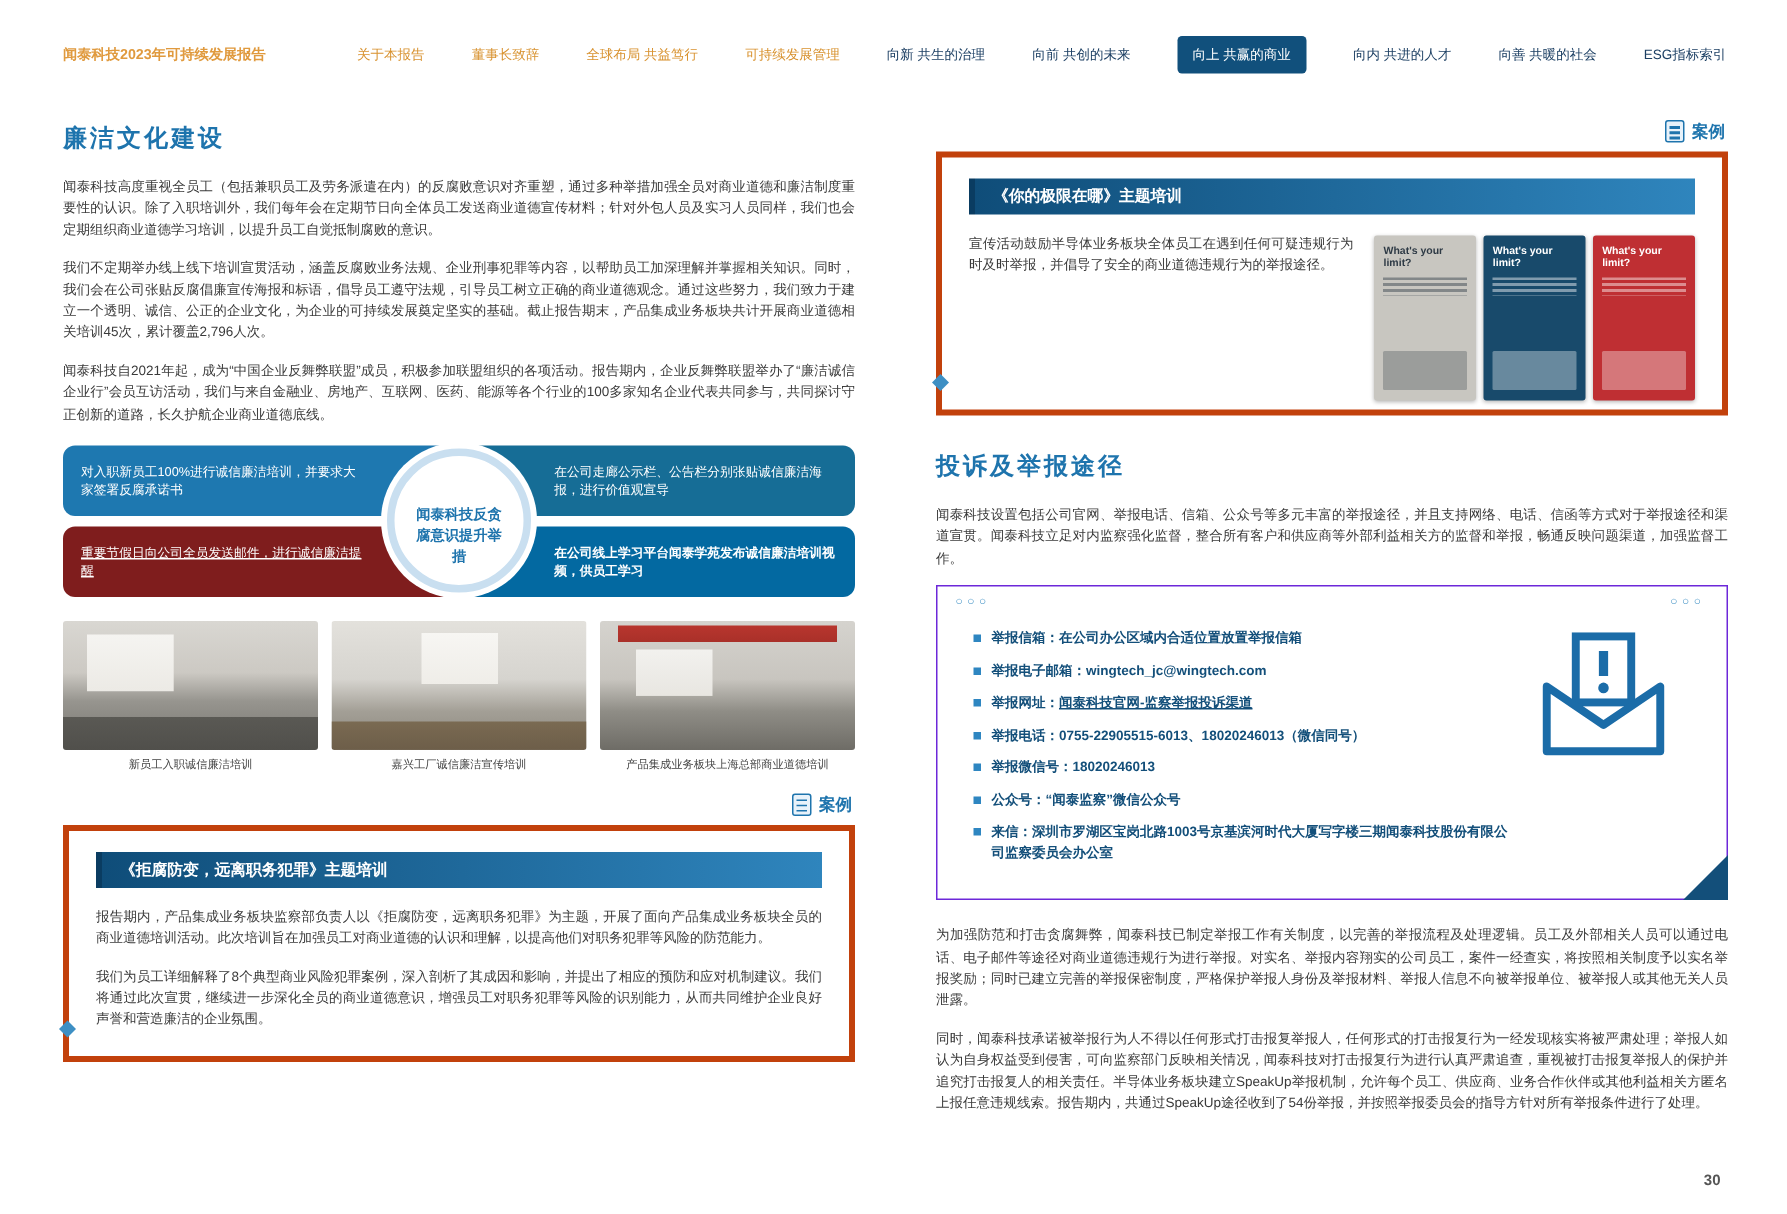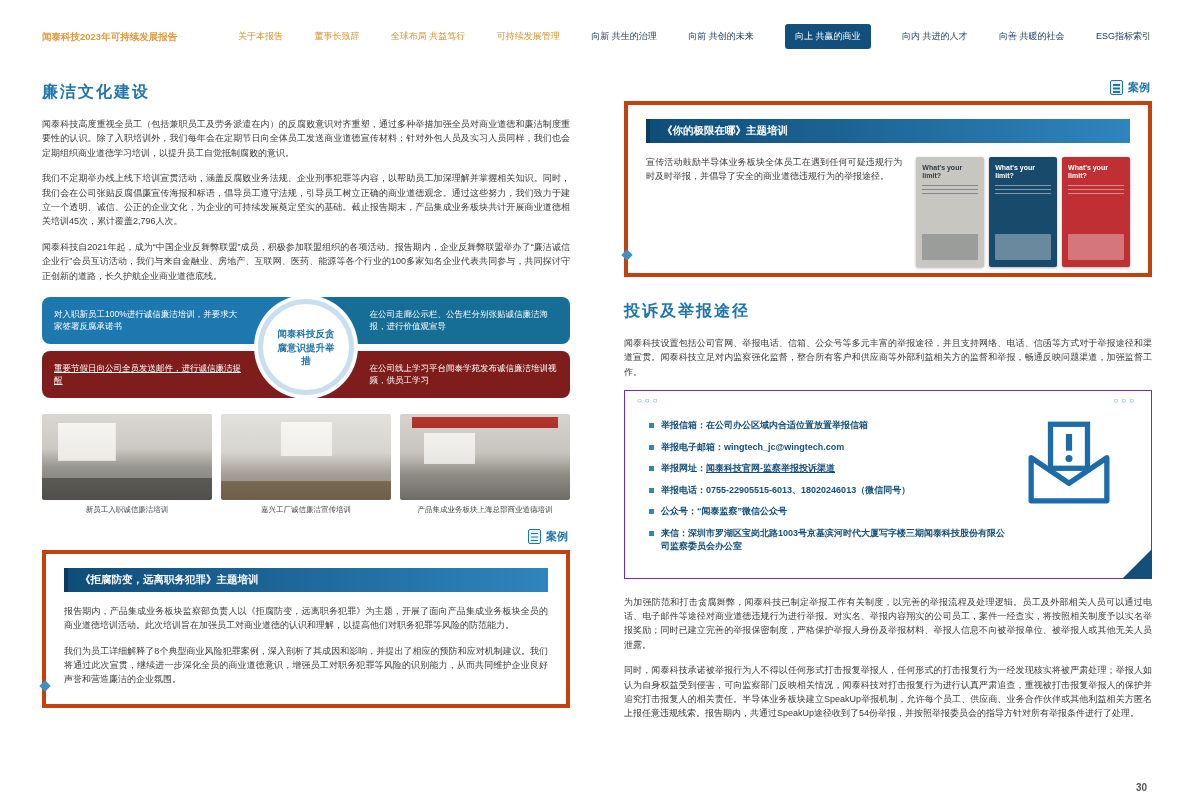--- a/index.html
+++ b/index.html
@@ -22,23 +22,23 @@
 
   .sec-title { font-size:16px; color:#1e74ad; font-weight:bold; letter-spacing:2px; margin:6px 0 14px; }
   .body { font-size:9px; line-height:1.6; color:#3a3a3a; text-align:justify; margin-bottom:11px; }
 
   
   .diagram { position:relative; display:grid; grid-template-columns:1fr 1fr; gap:7px; margin:14px 0 16px; }
   .dbox { border-radius:8px; color:#fff; font-size:8.5px; line-height:1.5; min-height:47px; display:flex; align-items:center; padding:7px 12px; }
   .dbox.l { padding-right:60px; }
   .dbox.r { padding-left:60px; }
   .c1 { background:#1e78b0; } .c2 { background:#166d96; }
-  .c3 { background:#7f1d1d;text-decoration:underline; } .c4 { background:#7f1d1d; }
+  .c3 { background:#7f1d1d;text-decoration:underline; } .c4 { background:#0369a1;font-weight:bold; }
   .dcenter { position:absolute; left:50%; top:50%; transform:translate(-50%,-50%); width:96px; height:96px; background:#fff;
-             border:5px solid #c9dff0; box-shadow:0 0 0 4px #fff; border-radius:50%; display:flex; align-items:center; justify-content:center;
+             border:5px solid #c9dff0; box-shadow:0 0 0 4px #fff; border-radius:50%; display:flex; align-items:flex-end; justify-content:center;
              text-align:center; color:#1e74ad; font-weight:bold; font-size:9.5px; line-height:1.45; padding:12px; }
 
   
   .photos { display:flex; gap:9px; margin-top:2px; }
   .photo { flex:1; }
   .photo-img { height:86px; border-radius:2px; background-repeat:no-repeat; }
   .img1 { background-image:linear-gradient(#f5f4f1,#eceae5),linear-gradient(#5a5954,#504f4b),linear-gradient(180deg,#d9d7d2 0%,#ccc9c3 40%,#97958f 62%,#75736e 100%);
           background-size:34% 44%,100% 26%,100% 100%; background-position:14% 18%,0 100%,0 0; }
   .img2 { background-image:linear-gradient(#f7f6f3,#efede8),linear-gradient(#7a6a52,#6d5e49),linear-gradient(180deg,#e3e1dc 0%,#d6d4cf 45%,#a39f96 70%,#8a867c 100%);
           background-size:30% 40%,100% 22%,100% 100%; background-position:50% 16%,0 100%,0 0; }
@@ -203,20 +203,24 @@
         <li class="contact-item">
           <span class="bullet"></span>
           <span class="c-text"><span class="c-label">举报网址：</span><span class="c-value link">闻泰科技官网-监察举报投诉渠道</span></span>
         </li>
         <li class="contact-item">
           <span class="bullet"></span>
           <span class="c-text"><span class="c-label">举报电话：</span><span class="c-value">0755-22905515-6013、18020246013（微信同号）</span></span>
         </li>
         <li class="contact-item">
           <span class="bullet"></span>
+          <span class="c-text"><span class="c-label">举报微信号：</span><span class="c-value">18020246013</span></span>
+        </li>
+        <li class="contact-item">
+          <span class="bullet"></span>
           <span class="c-text"><span class="c-label">公众号：</span><span class="c-value">“闻泰监察”微信公众号</span></span>
         </li>
         <li class="contact-item">
           <span class="bullet"></span>
           <span class="c-text"><span class="c-label">来信：</span><span class="c-value">深圳市罗湖区宝岗北路1003号京基滨河时代大厦写字楼三期闻泰科技股份有限公司监察委员会办公室</span></span>
         </li>
       </ul>
       <div class="envelope">
         <svg width="88" height="88" viewBox="0 0 100 100" aria-hidden="true">
           <rect x="29" y="6" width="42" height="50" fill="#ffffff" stroke="#1b6ca8" stroke-width="6"></rect>

